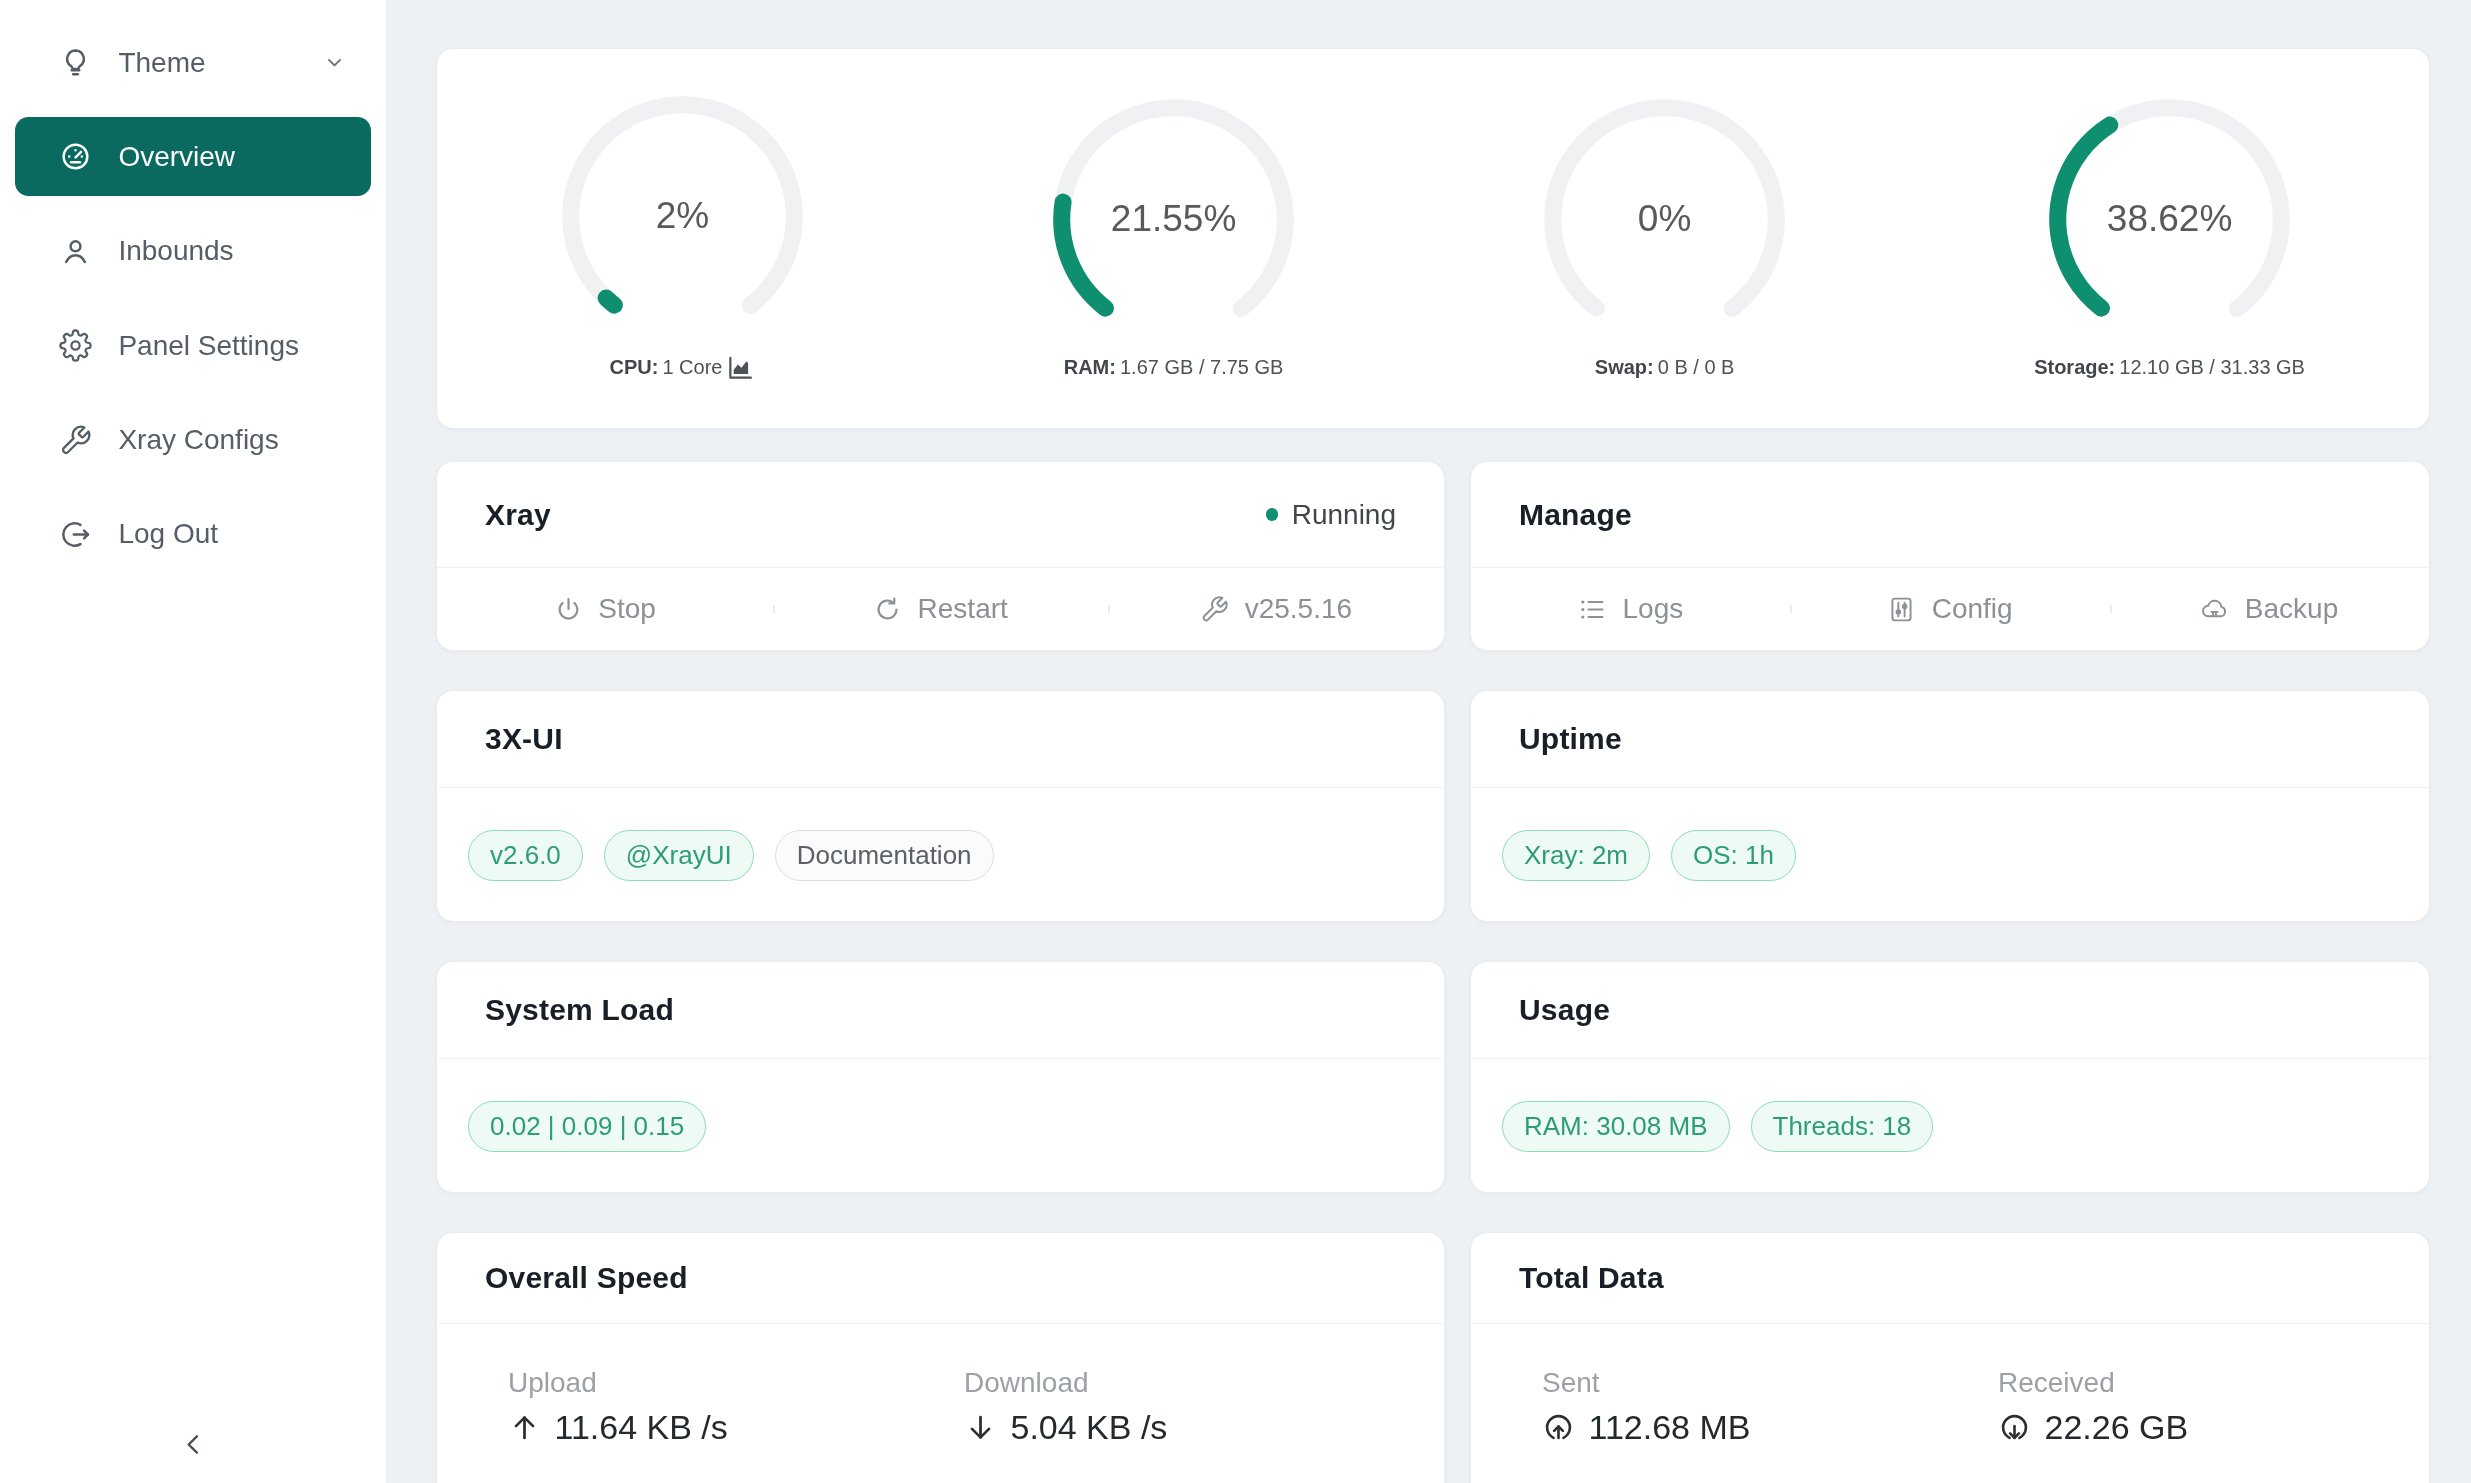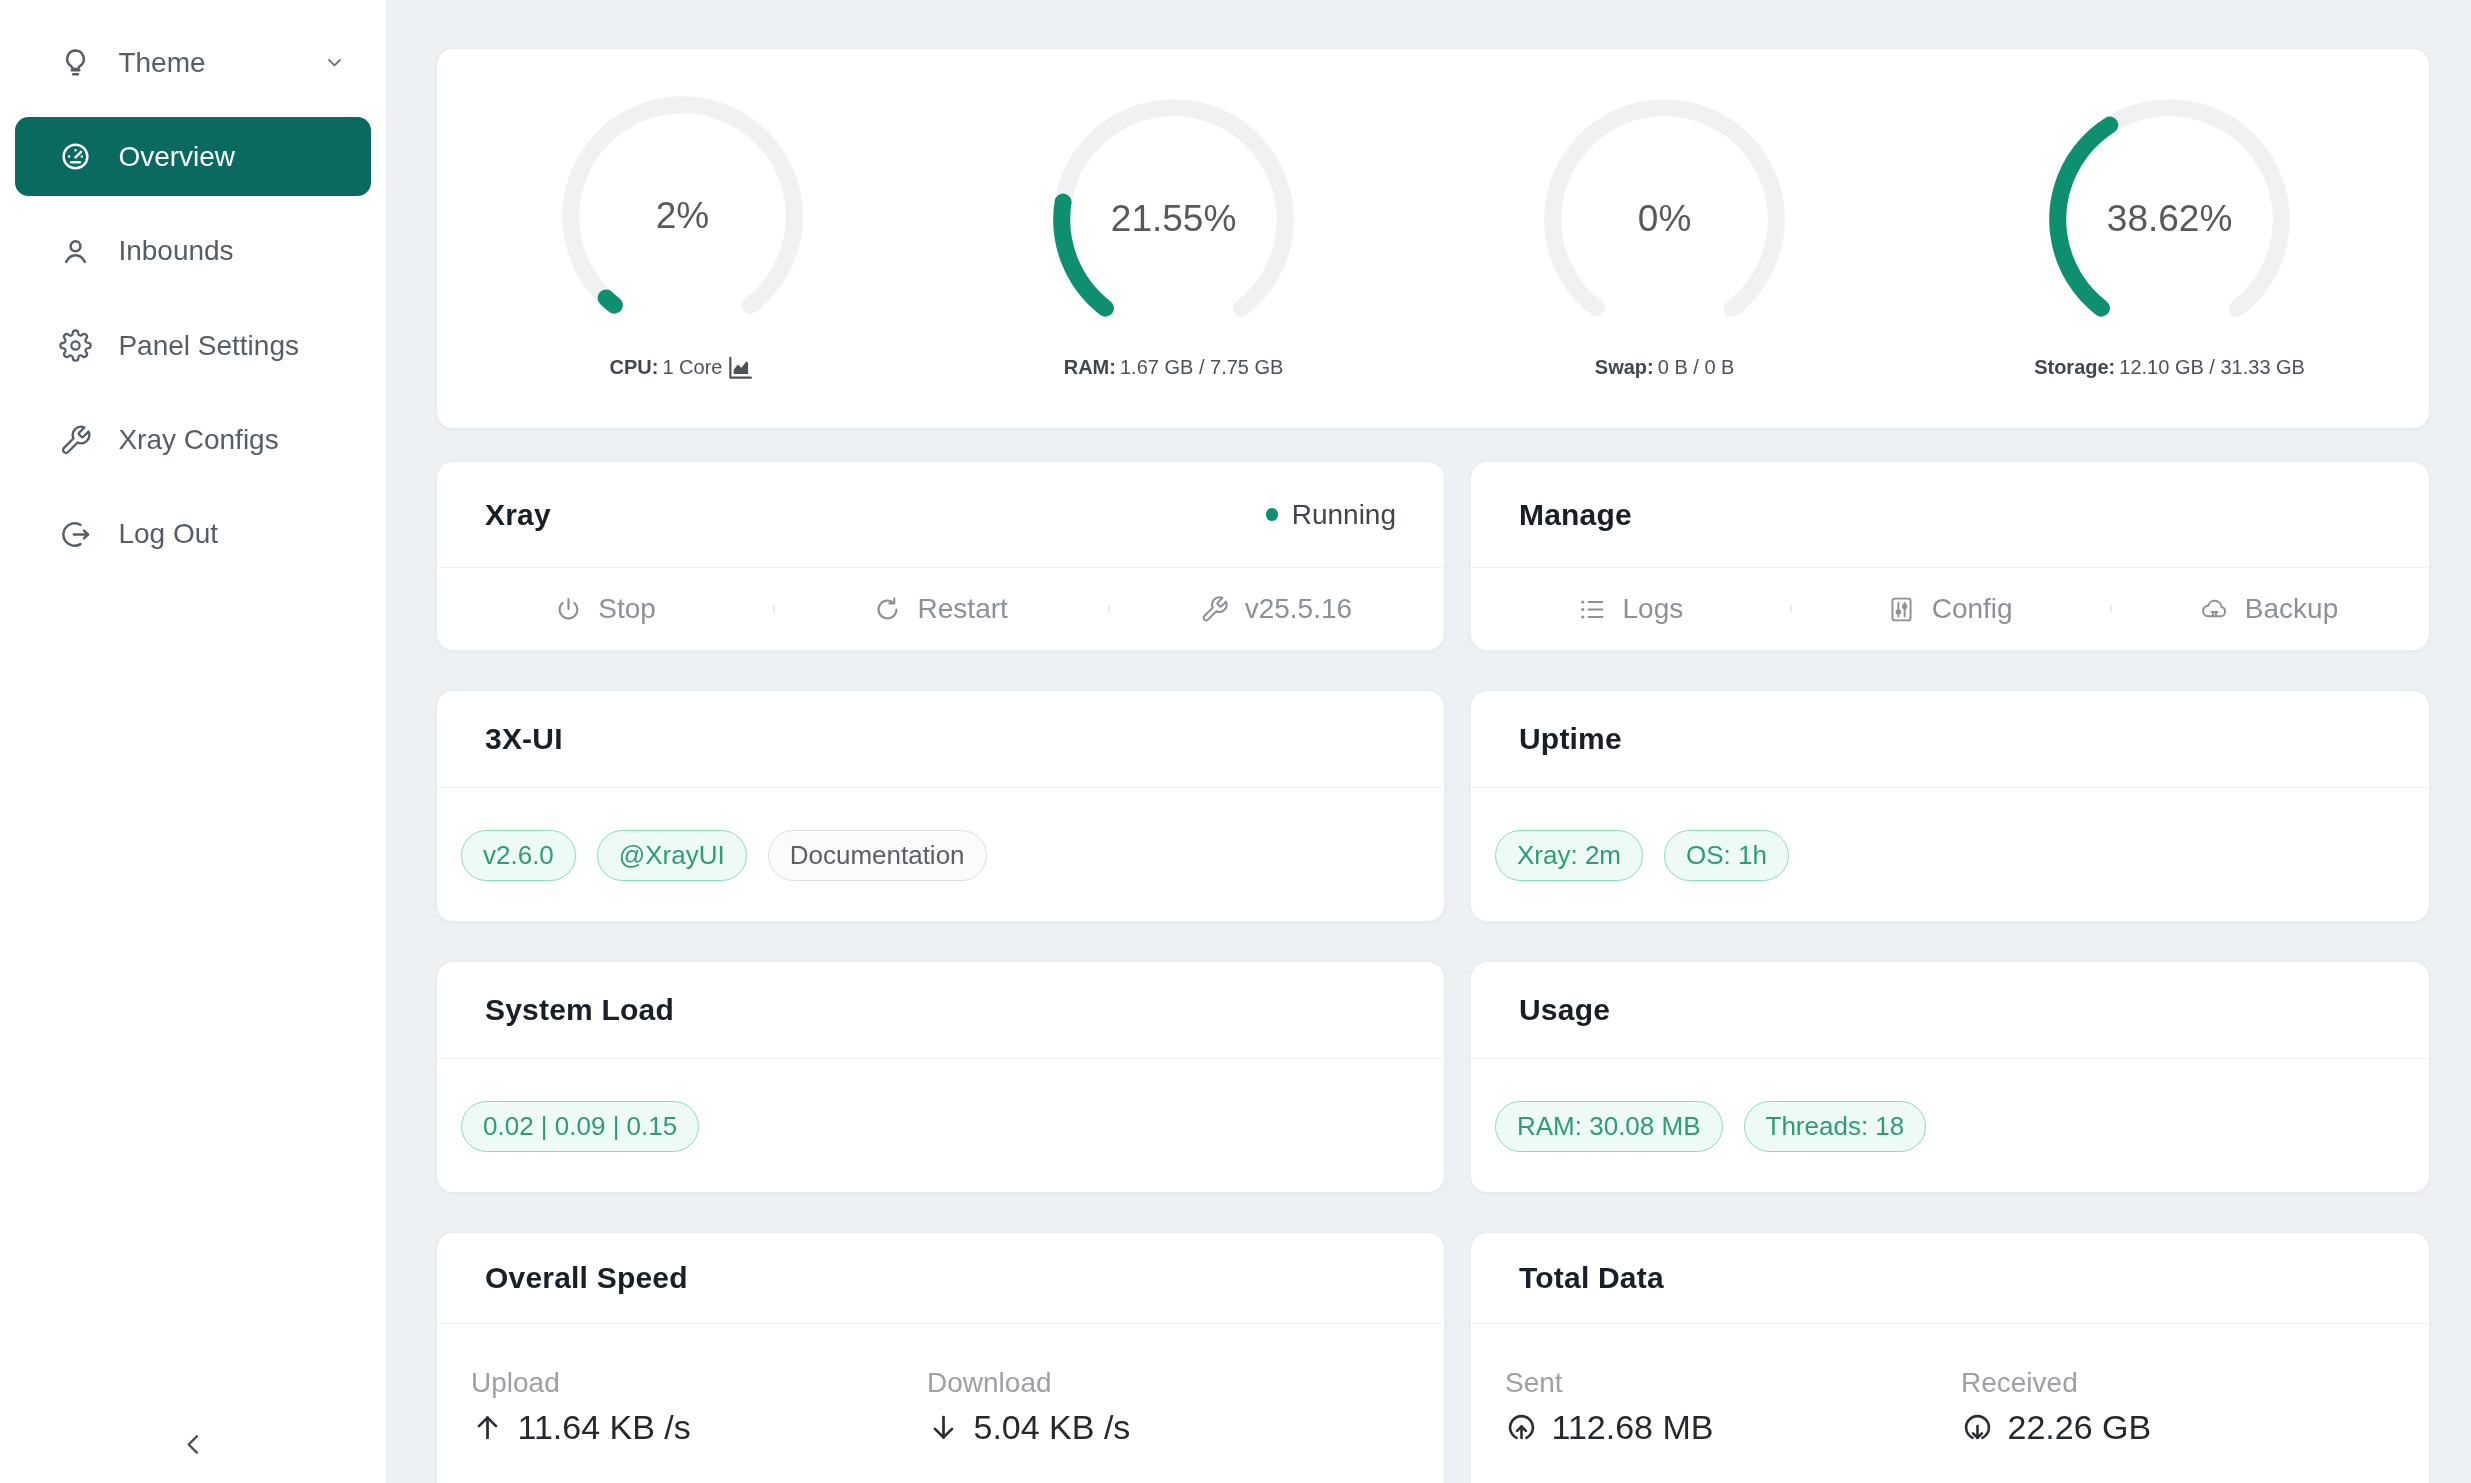--- a/index.html
+++ b/index.html
@@ -80,30 +80,30 @@
     flex:1; display:flex; align-items:center; justify-content:center; gap:15.4px;
     color:#8b9197; font-size:28px; cursor:pointer; position:relative;
   }
   .action-btn + .action-btn::before{
     content:""; position:absolute; left:0; top:11.6px; bottom:11.6px; width:1.9px; background:#eaebed;
   }
   .a-icon{ width:29px; height:29px; display:inline-flex;}
   .a-icon svg{ width:100%; height:100%;}
   
   .tag-card{ height:232px; }
-  .tag-body{ padding:42px 24px; display:flex; gap:21px; }
+  .tag-body{ padding:42px 24px; display:flex; gap:21px;margin-left:7px; }
   .tag{
     height:51px; border-radius:26px; padding:0 21px;
     display:flex; align-items:center; font-size:26px; white-space:nowrap;
   }
   .tag.green{ background:var(--tg-bg); border:1.9px solid var(--tg-border); color:var(--tg-text);}
   .tag.gray{ background:var(--tx-bg); border:1.9px solid var(--tx-border); color:var(--tx-text);}
   
   .stat-cardx{ height:328px; }
-  .stat-body{ padding:43px 48px 0 34px; display:grid; grid-template-columns:456px 1fr;}
+  .stat-body{ padding:43px 48px 0 71px; display:grid; grid-template-columns:456px 1fr;}
   .stat-label{ font-size:28px; color:#9ba1a7;}
   .stat-value{ margin-top:9px; font-size:34px; color:#24292e; display:flex; align-items:center; gap:13.5px;}
   .v-icon{ width:33px; height:33px; display:inline-flex; color:#2b2f33;}
   .v-icon svg{ width:100%; height:100%;}
 </style>
 </head>
 <body>
 
 <aside class="sidebar">
   <nav class="side-nav">

